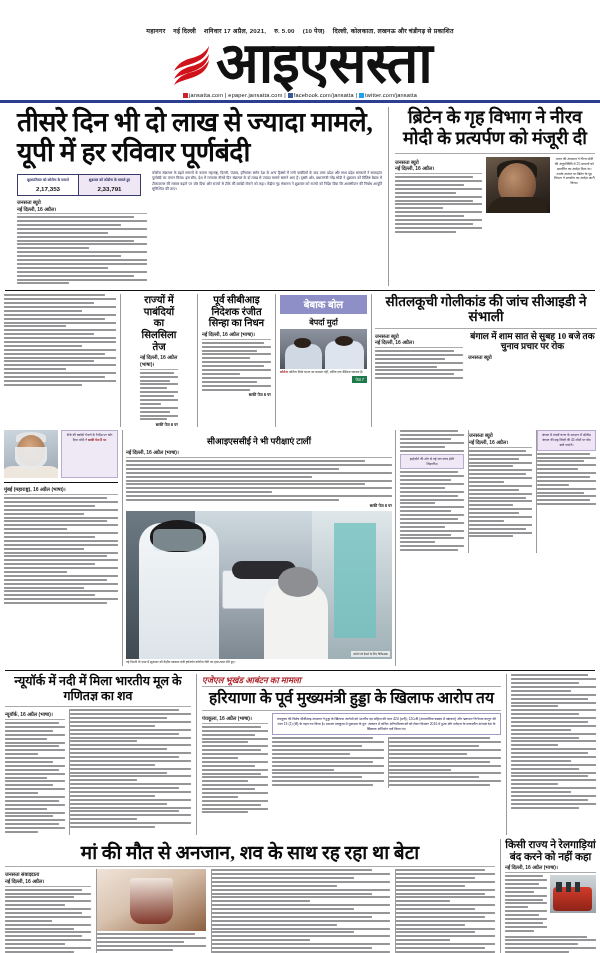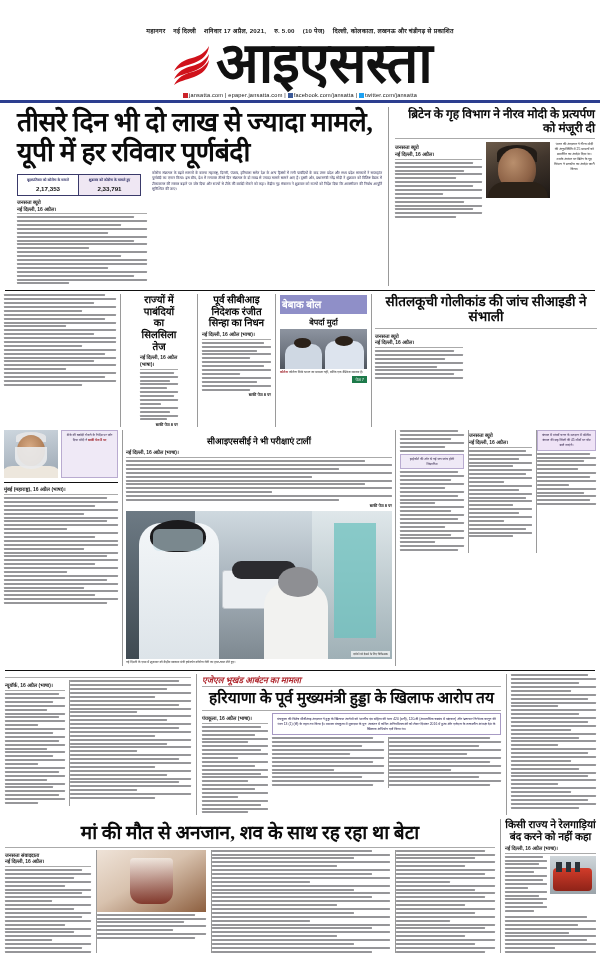--- a/index.html
+++ b/index.html
@@ -157,21 +157,21 @@
     flex: 1;
     font-family: "Liberation Sans", sans-serif;
     font-size: 3.6px;
     line-height: 1.5;
     text-align: justify;
     color: #20204a;
     padding-top: 2px;
   }
 
   
-  .nm-hl { font-size: 12px; line-height: 1.2; text-align: right; }
+  .nm-hl { font-size: 18px; line-height: 1.2; text-align: center; }
   .nm-body { display: flex; gap: 4px; margin-top: 3px; }
   .nm-text { width: 96px; }
   .nm-photo {
     width: 64px; height: 56px;
     background: linear-gradient(160deg,#6c5b4a 0%,#40352c 45%,#1d1815 100%);
     position: relative; overflow: hidden;
   }
   .nm-photo .face {
     position: absolute; left: 12px; top: 6px;
     width: 38px; height: 42px; border-radius: 50% 50% 45% 45%;
@@ -200,20 +200,21 @@
   .r2-c2 { width: 77px; padding: 0 19px; }
   .r2-c3 { width: 78px; padding: 0 4px; }
   .r2-c4 { width: 96px; padding: 0 4px; }
   .r2-c5 { width: 229px; padding: 0 3px; }
 
   .hl-sm { font-size: 10px; line-height: 1.16; }
   .hl-xs { font-size: 8.6px; line-height: 1.16; margin-top: 7px; }
 
   .bebak-box {
     background: #8f8fc8;
+    text-align: center;
     padding: 4px 2px 3px;
     margin-top: 1px;
   }
   .bebak-box .t {
     font-family: "Liberation Serif", serif;
     font-weight: 700; font-size: 10px; color: #fff; line-height: 1.15;
   }
   .bebak-sub {
     text-align: center; font-weight: 700; font-size: 8px;
     font-family: "Liberation Serif", serif; color: #111;
@@ -606,20 +607,26 @@
           <div class="hr-light" style="margin:1px 0 2px;"></div>
           <div class="lines tight">
             <i class="s90"></i>
               <i></i>
               <i class="s80"></i>
               <i></i>
               <i class="s70"></i>
               <i></i>
               <i class="s90"></i>
               <i></i>
+          </div>
+        </div>
+        <div style="flex:1;">
+          <div class="hl" style="font-size:9px;line-height:1.2">बंगाल में शाम सात से सुबह 10 बजे तक चुनाव प्रचार पर रोक</div>
+          <div class="byline mt2">
+            <span>जनसत्ता ब्यूरो</span>
           </div>
         </div>
       </div>
     </div>
   </div>
 
   <div class="flex" style="margin-top:3px;">
 
     <div style="width:122px;padding:0 4px;">
       <div class="flex" style="gap:3px;">
@@ -799,20 +806,21 @@
         </div>
       </div>
     </div>
   </div>
 
   <div class="hr-dark" style="margin:4px 5px 3px;"></div>
 
   <div class="flex">
 
     <div style="width:196px;padding:0 5px;">
+      <div class="hl hl-b">न्यूयॉर्क में नदी में मिला भारतीय मूल के गणितज्ञ का शव</div>
       <div class="hr-light" style="margin:3px 0 2px;"></div>
       <div class="flex" style="gap:4px;">
         <div style="width:60px;">
           <div class="byline">न्यूयॉर्क, 16 अप्रैल (भाषा)।</div>
           <div class="hr-light" style="margin:1px 0 2px;"></div>
           <div class="lines tight">
             <i class="s90"></i>
               <i></i>
               <i class="s80"></i>
               <i></i>

